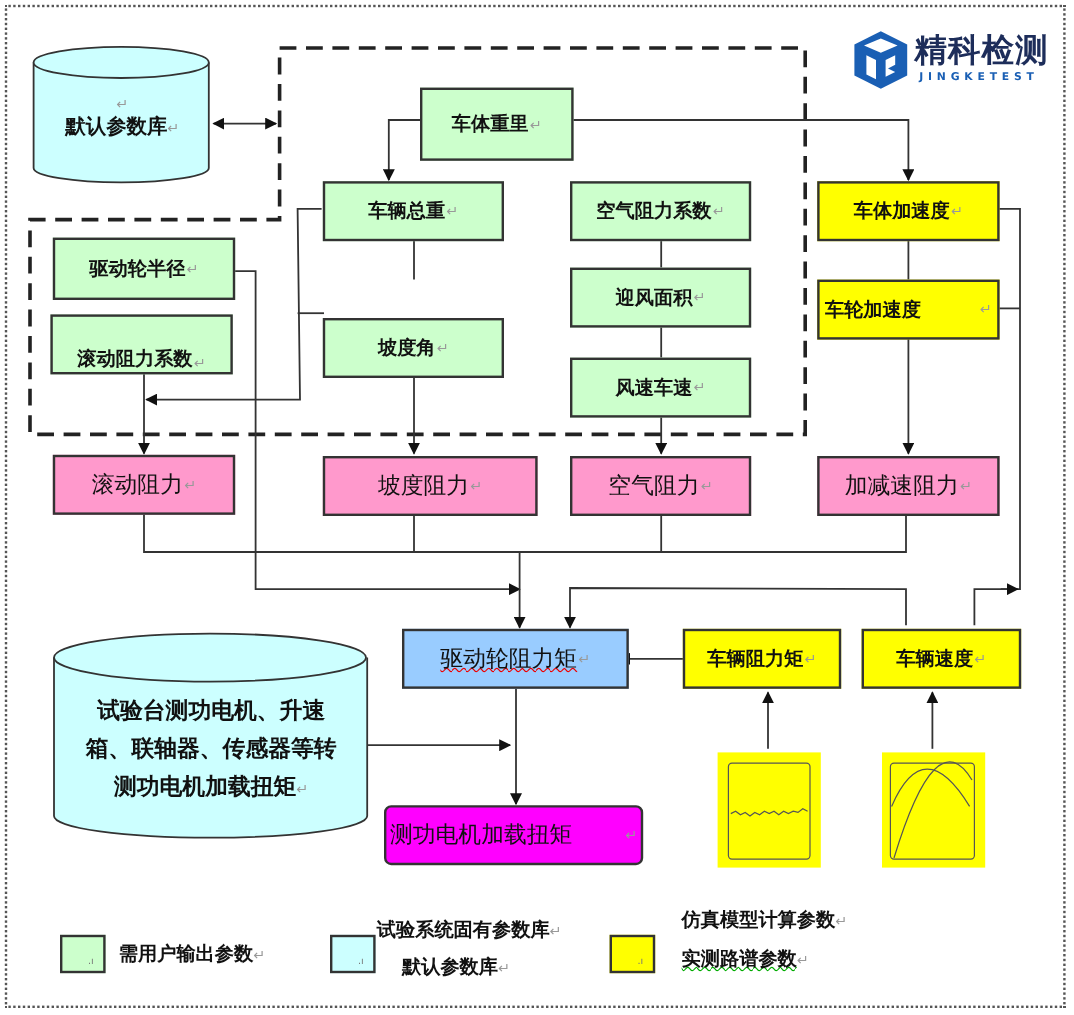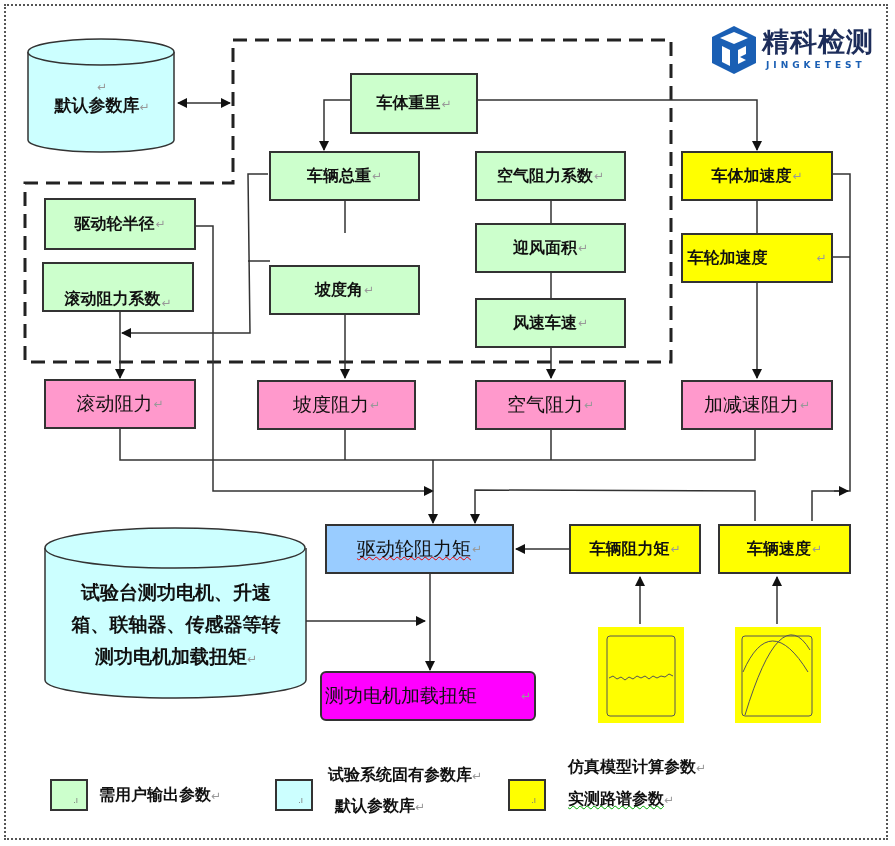--- a/index.html
+++ b/index.html
@@ -8,21 +8,21 @@
   .frame { position: absolute; left: 4px; top: 4px; width: 884px; height: 836px;
            border: 2px dotted #555; box-sizing: border-box; }
   svg.wires { position: absolute; left: 0; top: 0; }
   .box { position: absolute; box-sizing: border-box; border: 2px solid #333;
          display: flex; align-items: center; justify-content: center;
          font-weight: bold; color: #111; white-space: nowrap; }
   .box .ret { color: #999; font-weight: normal; font-size: 12px; margin-left: 1px; }
   .green { background: #ccffcc; font-size: 16px; }
   .yellow { background: #ffff00; font-size: 16px; }
   .pink { background: #ff99cc; font-size: 19px; font-weight: normal; }
-  .blue { background: #99ccff; font-size: 19px; font-weight: normal; }
+  .blue { background: #99ccff; font-size: 19px; font-weight: normal; margin-left: 10px; }
   .magenta { background: #ff00ff; font-size: 19px; font-weight: normal; border-radius: 6px; gap: 43px; }
   .squiggle { text-decoration: underline wavy #e00; text-decoration-thickness: 1px; }
   .squiggle-green { text-decoration: underline wavy #0a0; text-decoration-thickness: 1px; }
   .cyl-label { position: absolute; font-weight: bold; color: #111; text-align: center; }
   .logo { position: absolute; left: 710px; top: 24px; width: 170px; height: 56px; }
   .logo-text { position: absolute; left: 52px; top: 0px; font-size: 27px; font-weight: bold;
                color: #1d2d5a; letter-spacing: 1px; }
   .logo-sub { position: absolute; left: 56px; top: 36px; font-size: 9px; font-weight: bold;
               color: #1a5fb4; letter-spacing: 4px; }
   .legend-swatch { position: absolute; width: 38px; height: 32px; border: 2px solid #333;
@@ -176,21 +176,21 @@
   </div>
 <div class="box yellow" style="left:681px; top:233px; width:152px; height:50px;gap:48px;">
     <span>车轮加速度</span>
     <span class="ret">↵</span>
   </div>
 
 <div class="box pink" style="left:44px; top:379px; width:152px; height:50px;">
     <span>滚动阻力</span>
     <span class="ret">↵</span>
   </div>
-<div class="box pink" style="left:257px; top:380px; width:159px; height:50px;">
+<div class="box pink" style="left:269px; top:380px; width:179px; height:50px;">
     <span>坡度阻力</span>
     <span class="ret">↵</span>
   </div>
 <div class="box pink" style="left:475px; top:380px; width:151px; height:50px;">
     <span>空气阻力</span>
     <span class="ret">↵</span>
   </div>
 <div class="box pink" style="left:681px; top:380px; width:152px; height:50px;">
     <span>加减速阻力</span>
     <span class="ret">↵</span>
@@ -214,20 +214,20 @@
   </div>
 
 <div class="legend-swatch" style="left:50px; top:779px; background:#ccffcc;">
     <span>.ı</span>
   </div>
 <div class="legend-text" style="left:99px; top:785px;"><span>需用户输出参数</span><span style="color:#999;font-weight:normal;font-size:12px;">↵</span></div>
 
 <div class="legend-swatch" style="left:275px; top:779px; background:#ccffff;">
     <span>.ı</span>
   </div>
-<div class="legend-text" style="left:328px; top:765px;"><span>试验系统固有参数库</span><span style="color:#999;font-weight:normal;font-size:12px;">↵</span></div>
+<div class="legend-text" style="left:314px; top:765px;"><span>试验系统固有参数库</span><span style="color:#999;font-weight:normal;font-size:12px;">↵</span></div>
 <div class="legend-text" style="left:335px; top:796px;"><span>默认参数库</span><span style="color:#999;font-weight:normal;font-size:12px;">↵</span></div>
 
 <div class="legend-swatch" style="left:508px; top:779px; background:#ffff00;">
     <span>.ı</span>
   </div>
 <div class="legend-text" style="left:568px; top:757px;"><span>仿真模型计算参数</span><span style="color:#999;font-weight:normal;font-size:12px;">↵</span></div>
 <div class="legend-text" style="left:568px; top:789px;"><span class="squiggle-green">实测路谱参数</span><span style="color:#999;font-weight:normal;font-size:12px;">↵</span></div>
 
 </body></html>

